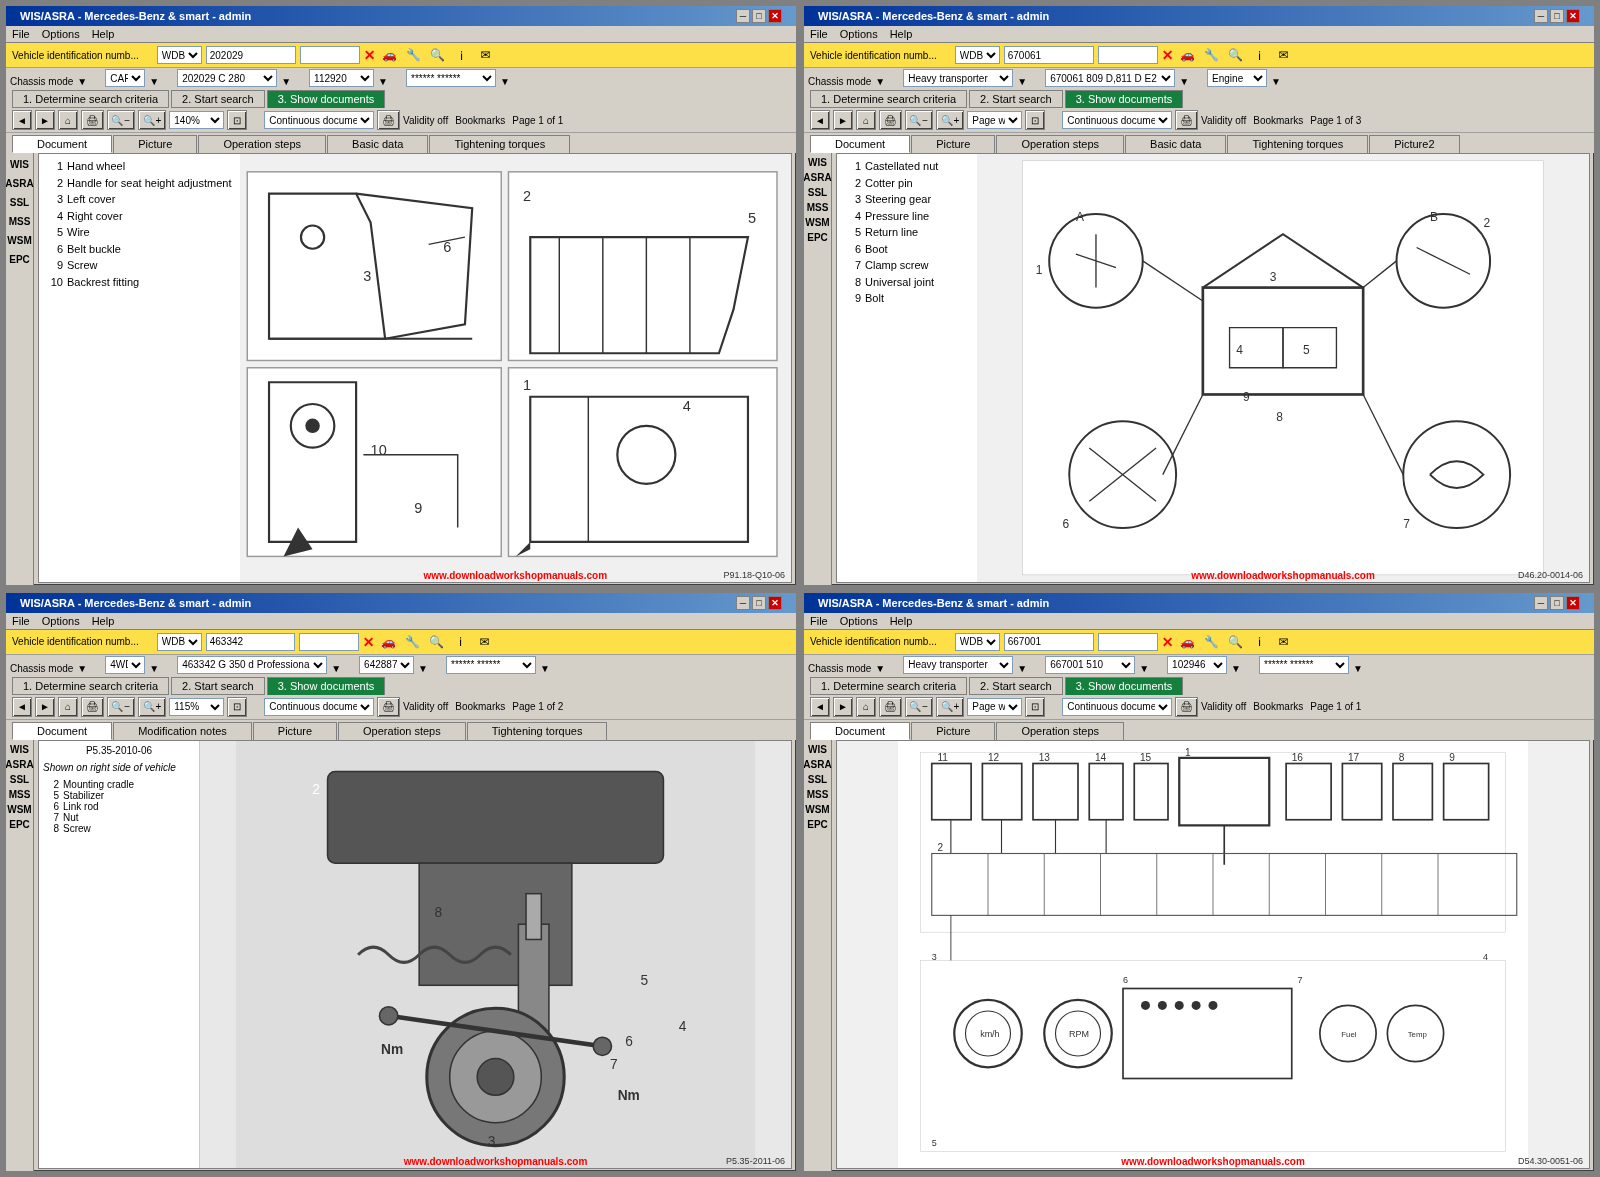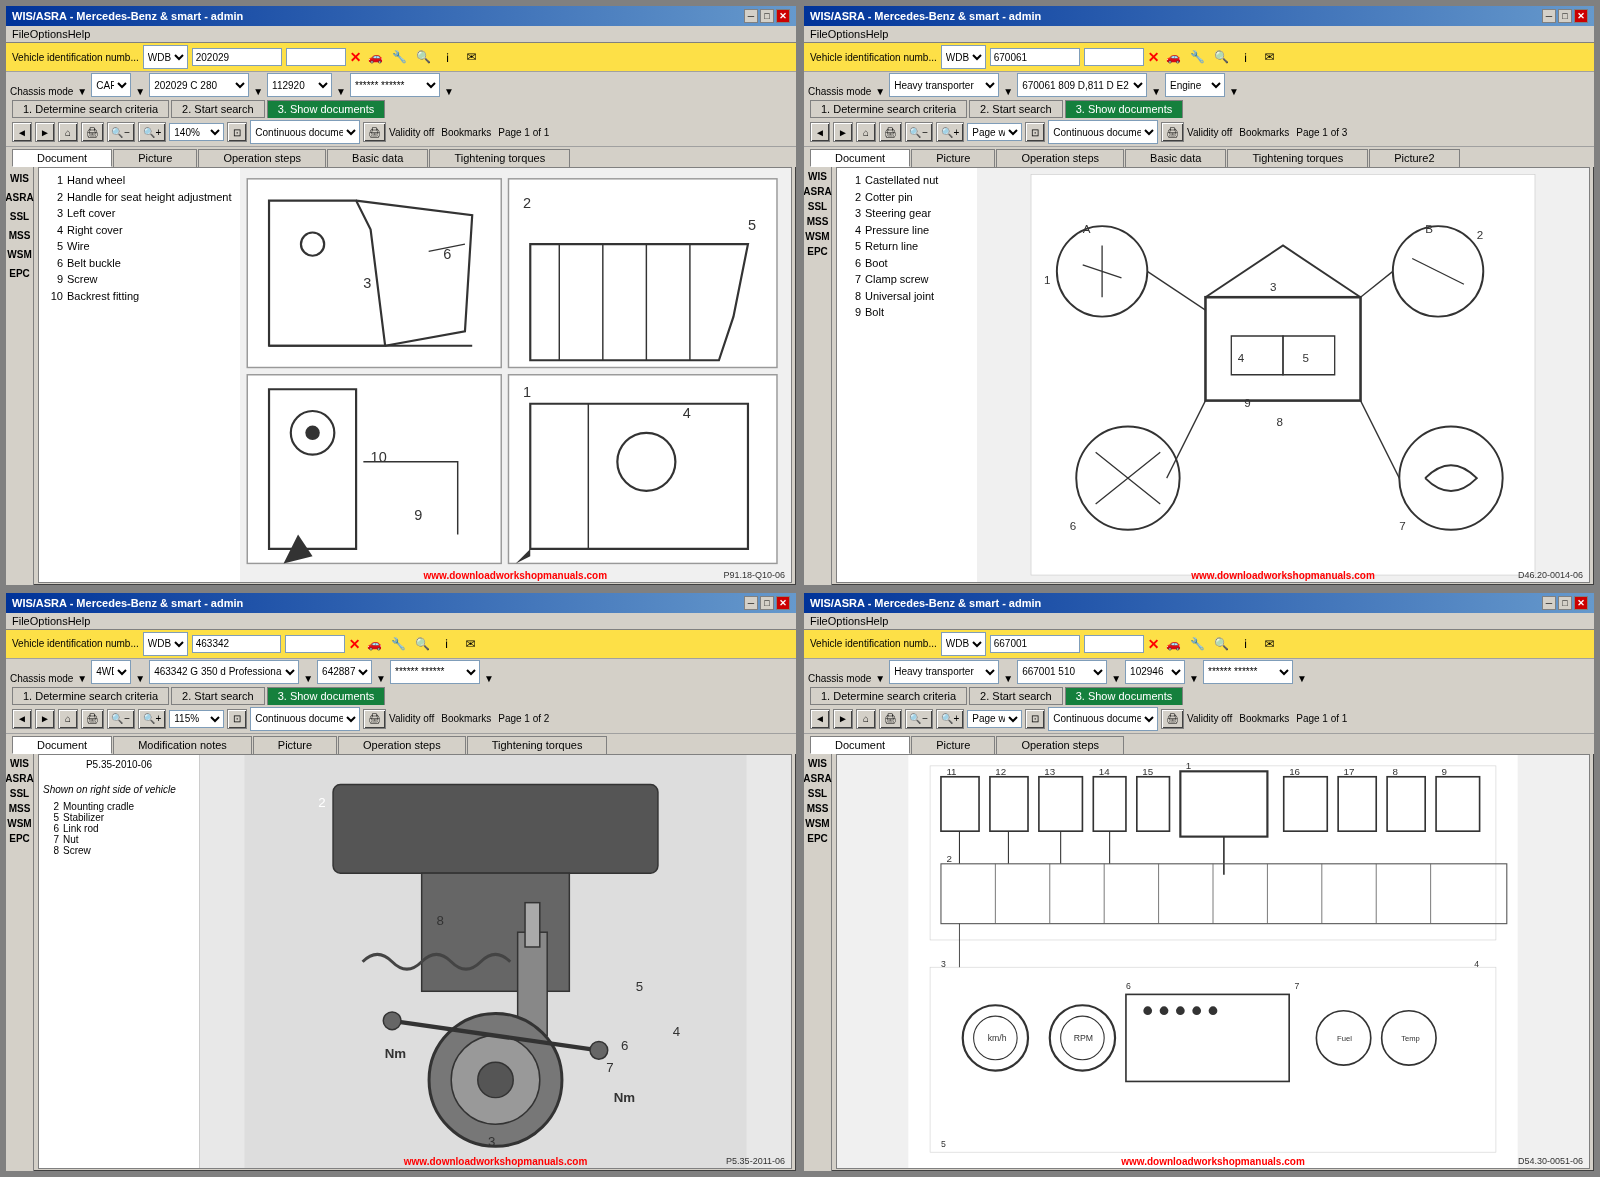--- a/index.html
+++ b/index.html
@@ -22,21 +22,21 @@
       border: 2px solid #808080;
       box-shadow: inset 1px 1px #fff, inset -1px -1px #404040;
       display: flex;
       flex-direction: column;
       overflow: hidden;
     }
 
     .title-bar {
       background: linear-gradient(to right, #003399, #6699cc);
       color: white;
-      padding: 3px 6px;
+      padding: 3px 14px;
       font-size: 11px;
       font-weight: bold;
       display: flex;
       align-items: center;
       justify-content: space-between;
       height: 20px;
     }
 
     .title-bar-buttons {
       display: flex;
@@ -53,20 +53,21 @@
       align-items: center;
       justify-content: center;
       cursor: pointer;
       color: #000;
     }
 
     .menubar {
       background: #d4d0c8;
       padding: 2px 6px;
       display: flex;
+      gap: 12px;
       font-size: 11px;
       border-bottom: 1px solid #808080;
     }
 
     .menubar span {
       cursor: pointer;
     }
 
     .toolbar-row {
       background: #fde047;
@@ -84,24 +85,25 @@
 
     .toolbar-input {
       height: 18px;
       border: 1px solid #7f9db9;
       background: white;
       padding: 0 3px;
       font-size: 10px;
     }
 
     .toolbar-select {
-      height: 24px;
+      height: 18px;
       border: 1px solid #7f9db9;
       background: white;
       font-size: 10px;
+      margin-left: 14px;
     }
 
     .toolbar-btn {
       height: 20px;
       min-width: 20px;
       background: #d4d0c8;
       border: 1px solid #808080;
       box-shadow: inset 1px 1px #fff, inset -1px -1px #404040;
       cursor: pointer;
       font-size: 10px;
@@ -706,21 +708,21 @@
       <div style="font-size:10px;font-weight:bold;">SSL</div>
       <div style="font-size:10px;font-weight:bold;">MSS</div>
       <div style="font-size:10px;font-weight:bold;">WSM</div>
       <div style="font-size:10px;font-weight:bold;">EPC</div>
     </div>
     <div class="main-content">
       <div class="doc-image-area">
         <div style="display:flex;height:100%;">
 
           <div style="width:160px;padding:4px;font-size:10px;">
-            <div style="text-align:center;margin-bottom:14px;font-size:10px;">P5.35-2010-06</div>
+            <div style="text-align:center;margin-bottom:6px;font-size:10px;">P5.35-2010-06</div>
             <div style="margin-bottom:6px;font-style:italic;">Shown on right side of vehicle</div>
             <div class="doc-list-item">
                 <span class="doc-num">2</span>
                 <span>Mounting cradle</span>
               </div>
             <div class="doc-list-item">
                 <span class="doc-num">5</span>
                 <span>Stabilizer</span>
               </div>
             <div class="doc-list-item">

